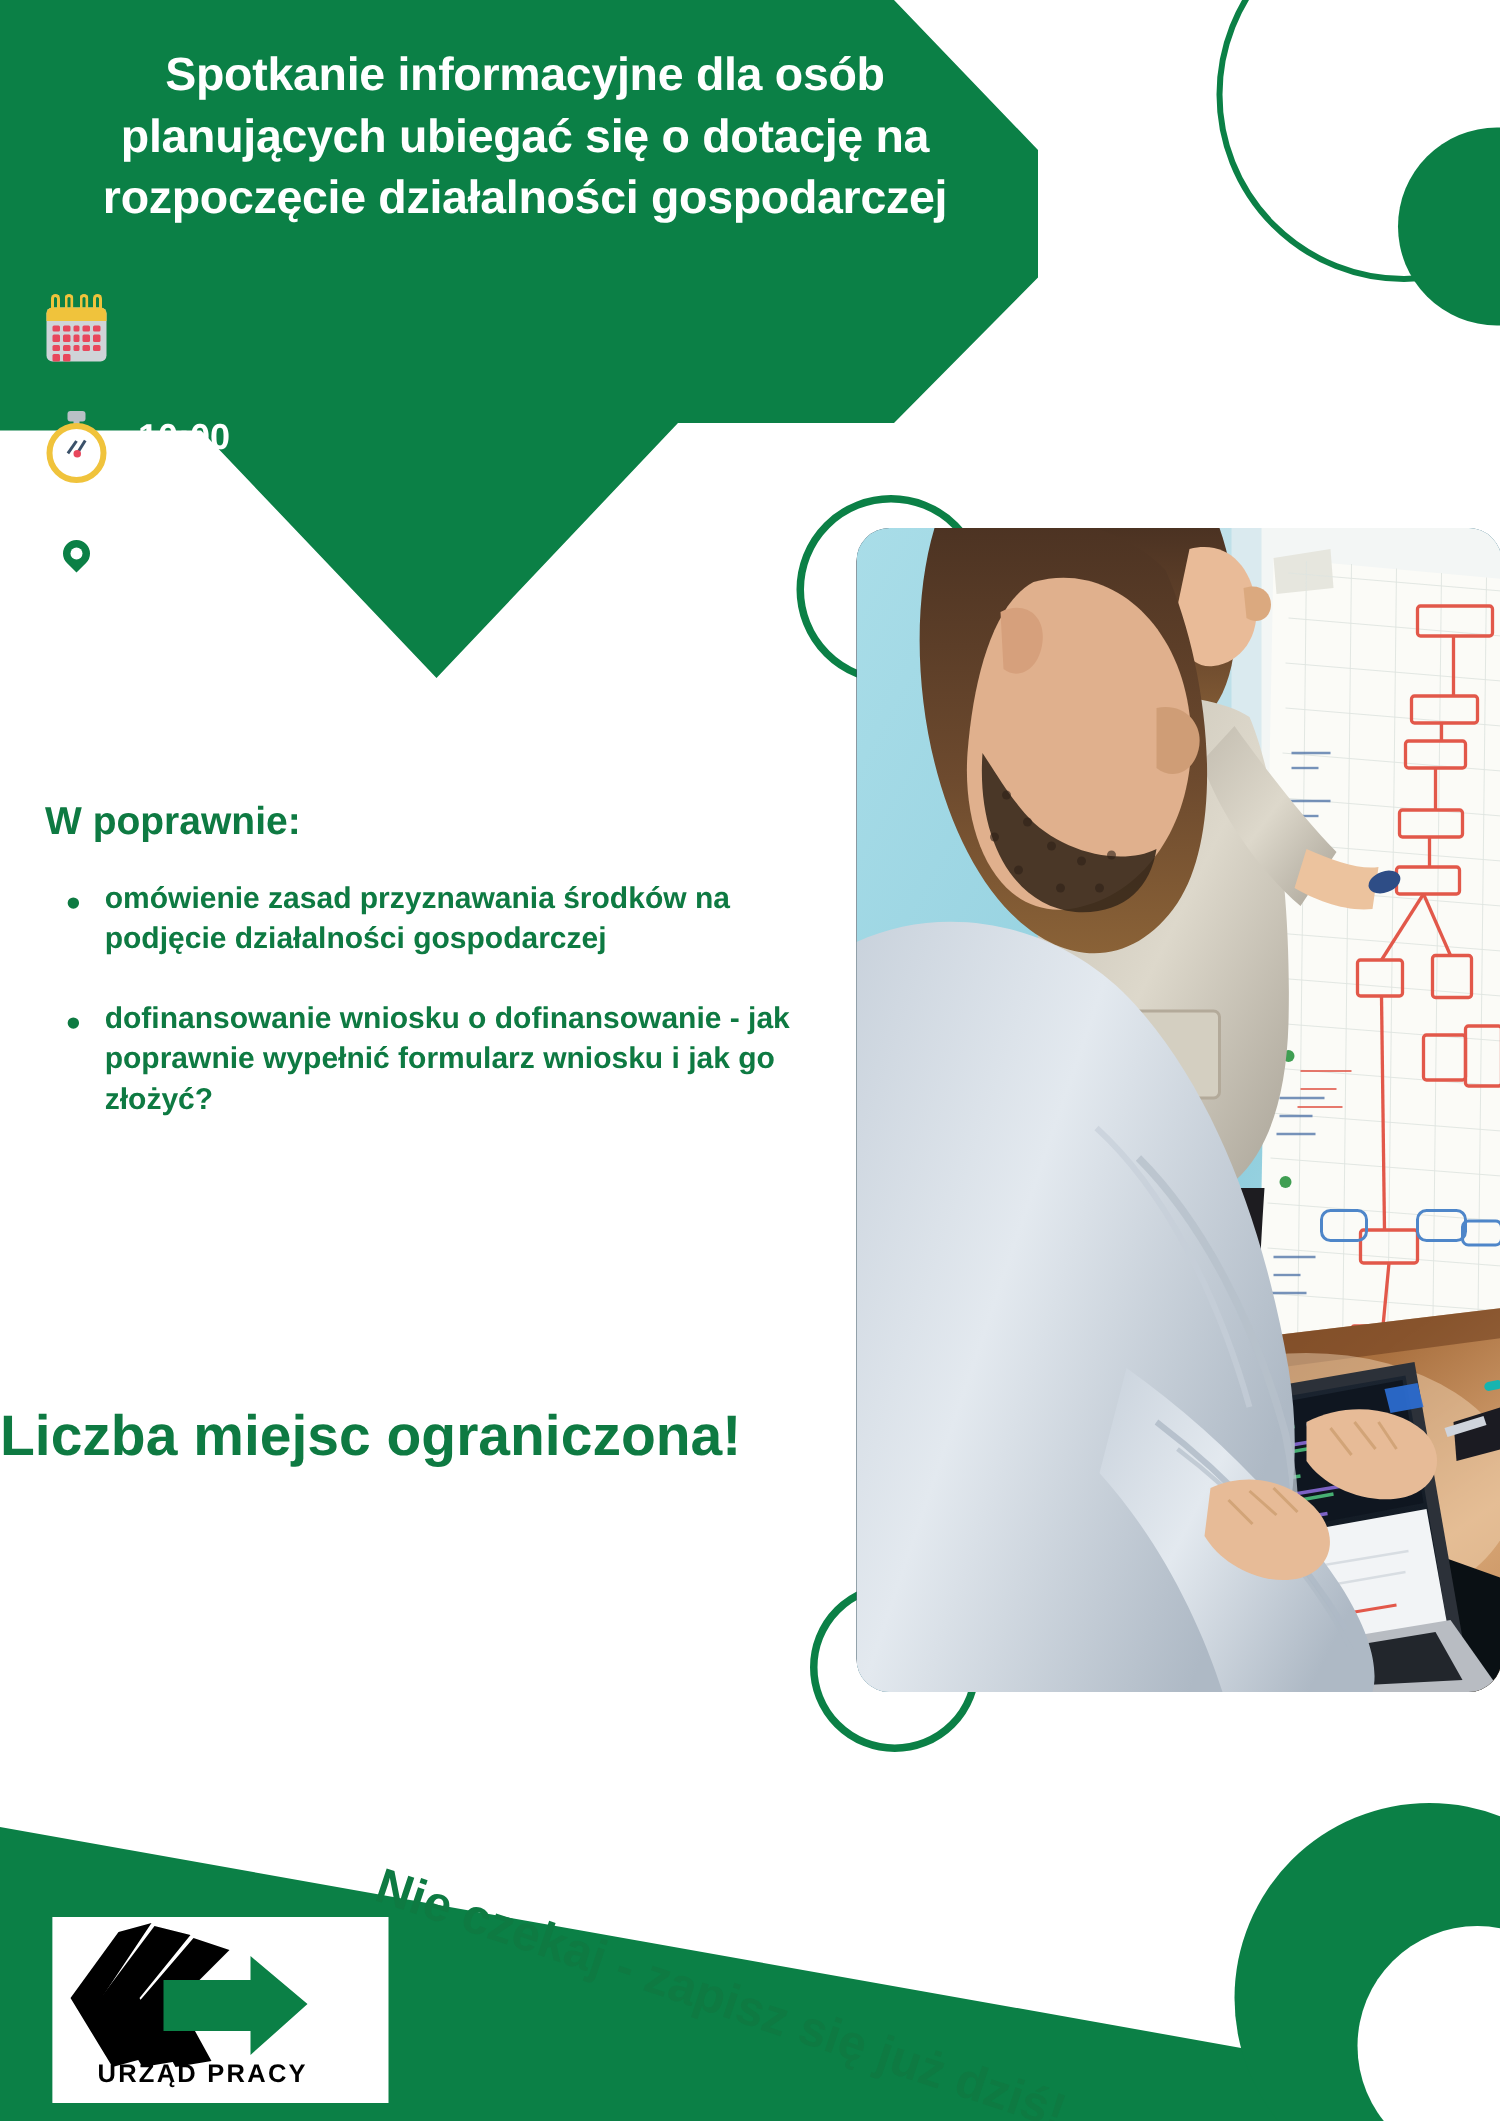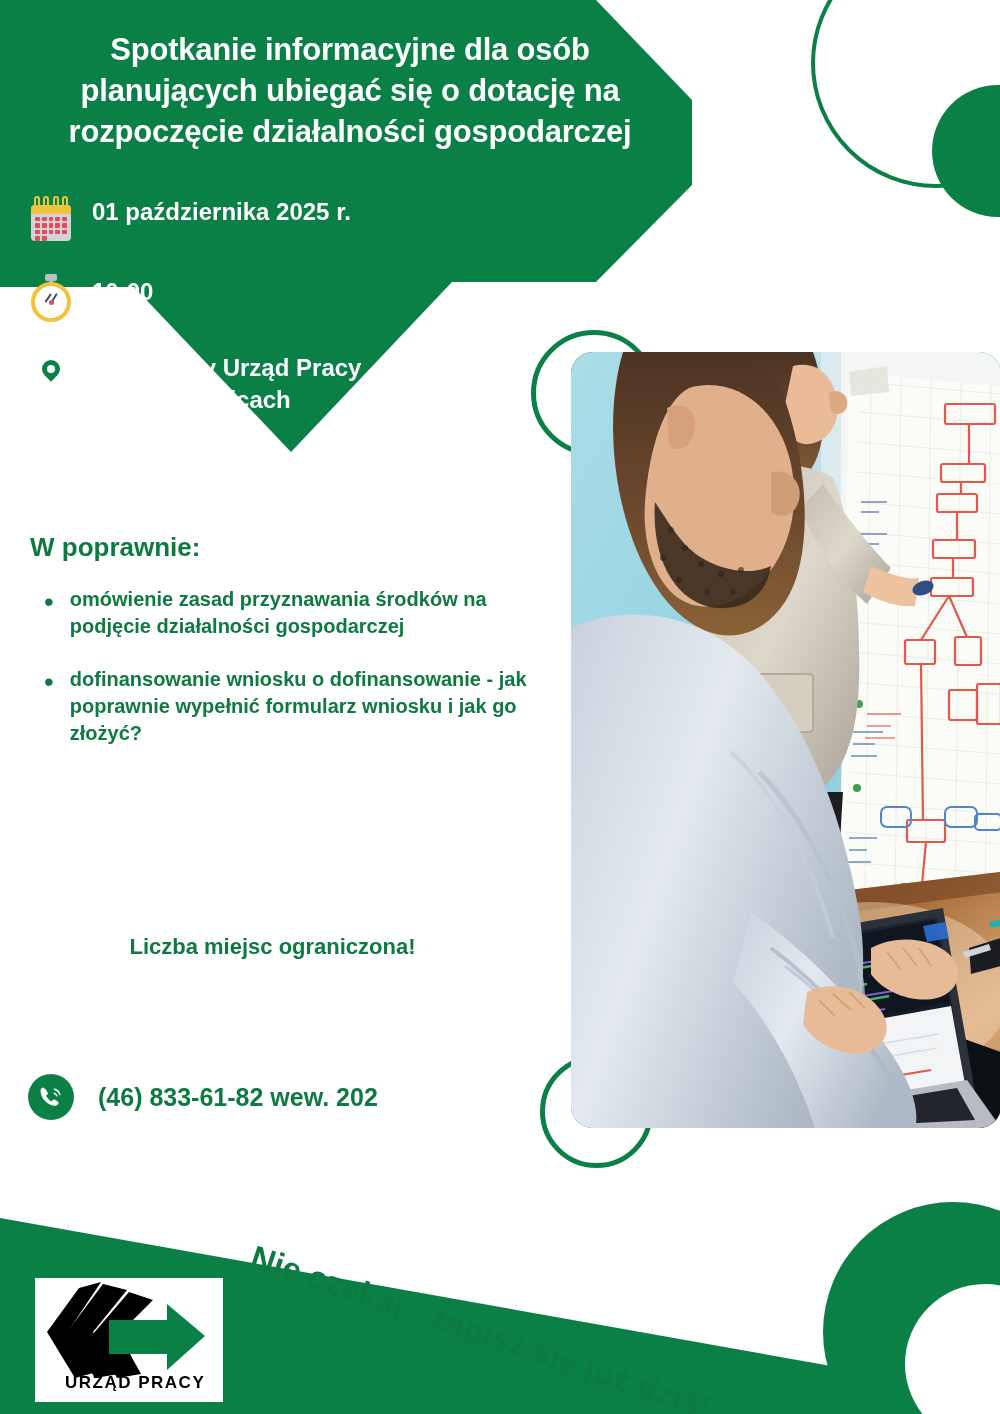--- a/index.html
+++ b/index.html
@@ -122,21 +122,21 @@
     color:#0e7a42; font-size:26px; font-weight:bold;
   }
   .prog-list { position:absolute; left:44px; top:586px; width:500px; }
   .prog-item { display:flex; gap:16px; margin-bottom:26px; }
   .prog-bullet { color:#0e7a42; font-size:28px; line-height:1.08; flex:none; padding-top:1px;}
   .prog-text { color:#0e7a42; font-size:20px; font-weight:bold; line-height:1.35; }
 
   
   .limited {
     position:absolute; left:0; top:932px; width:545px;
-    text-align:center; color:#0e7a42; font-size:22px; font-weight:bold; line-height:1.38;
+    text-align:left; color:#0e7a42; font-size:38px; font-weight:bold; line-height:1.38;
   }
 
   
   .phone-row { position:absolute; left:28px; top:1074px; display:flex; align-items:center; gap:24px; }
   .phone-num { color:#0e7a42; font-size:25px; font-weight:bold; }
 
   
   .photo {
     position:absolute; left:571px; top:352px; width:430px; height:776px;
     border-radius:22px; overflow:hidden; background:#123;
@@ -151,23 +151,22 @@
   }
   .footer-slogan {
     position:absolute; left:258px; top:1238px;
     color:#0e7a42; font-size:33px; font-weight:bold;
     transform:rotate(18.5deg); transform-origin:0 0;
     white-space:nowrap;
   }
 
   
   .logo-box {
-    position:absolute; left:35px; top:1278px; width:188px; height:124px;
+    position:absolute; left:35px; top:1278px; width:224px; height:124px;
     background:#ffffff;
-    border-radius:16px;
   }
 </style>
 </head>
 <body>
 
 <div class="poster">
 
   <div class="ring-top"></div>
   <div class="dot-top"></div>
 
@@ -201,71 +200,58 @@
           <b></b>
           <b></b>
           <b></b>
         <b></b>
           <b></b>
           <b class="off"></b>
           <b class="off"></b>
           <b class="off"></b>
       </span>
     </span>
-    <span class="info-text">01 października 2025 r.</span>
   </div>
 
   <div class="info-row row-time">
     <span class="ico-watch">
       <span class="btn"></span>
         <span class="stem"></span>
       <span class="dial"></span>
       <span class="h1"></span>
         <span class="h2"></span>
         <span class="pin"></span>
     </span>
     <span class="info-text">10:00</span>
   </div>
 
   <div class="info-row row-place">
     <span class="ico-pin">
       <span class="circ"></span>
         <span class="drop"></span>
         <span class="hole"></span>
     </span>
-    <span class="info-text" style="white-space:pre-line">Powiatowy Urząd Pracy
-w Skierniewicach</span>
   </div>
 
   <div class="prog-title">W poprawnie:</div>
   <div class="prog-list">
     <div class="prog-item">
       <span class="prog-bullet">•</span>
       <span class="prog-text">omówienie zasad przyznawania środków na podjęcie działalności gospodarczej</span>
     </div>
     <div class="prog-item">
       <span class="prog-bullet">•</span>
       <span class="prog-text">dofinansowanie wniosku o dofinansowanie - jak poprawnie wypełnić formularz wniosku i jak go złożyć?</span>
     </div>
   </div>
 
   <div class="limited">
     <div>Liczba miejsc ograniczona!</div>
   </div>
 
-  <div class="phone-row">
-    <span class="ico-phone">
-      <svg width="28" height="28" viewBox="0 0 28 28">
-        <path d="M6.5 4.5c-1.6 0-3 1.5-3 3.2 0 7.6 7.3 15 14.8 15 1.7 0 3.2-1.4 3.2-3 0-.6-.3-1-.8-1.3l-3.3-1.8c-.6-.3-1.2-.1-1.6.4l-1.1 1.4c-2.4-1.1-4.6-3.3-5.7-5.7l1.4-1.1c.5-.4.7-1 .4-1.6L9 6.7c-.3-.6-.8-.9-1.4-.9z" fill="#ffffff"></path>
-        <path d="M17.5 6.2a7.6 7.6 0 0 1 5.3 5.3" stroke="#ffffff" stroke-width="1.5" fill="none" stroke-linecap="round"></path>
-        <path d="M17.2 10.2a4 4 0 0 1 2.6 2.6" stroke="#ffffff" stroke-width="1.5" fill="none" stroke-linecap="round"></path>
-      </svg>
-    </span>
-    <span class="phone-num">(46) 833-61-82 wew. 202</span>
-  </div>
 
   <div class="ring-photo-tl"></div>
   <div class="ring-photo-bl"></div>
 
   <div class="photo">
     <svg width="430" height="776" viewBox="0 0 430 776">
       <defs>
         <linearGradient id="wall" x1="0" y1="0" x2="1" y2="1">
           <stop offset="0%" stop-color="#a9dde8"></stop>
           <stop offset="55%" stop-color="#8ecddd"></stop>

